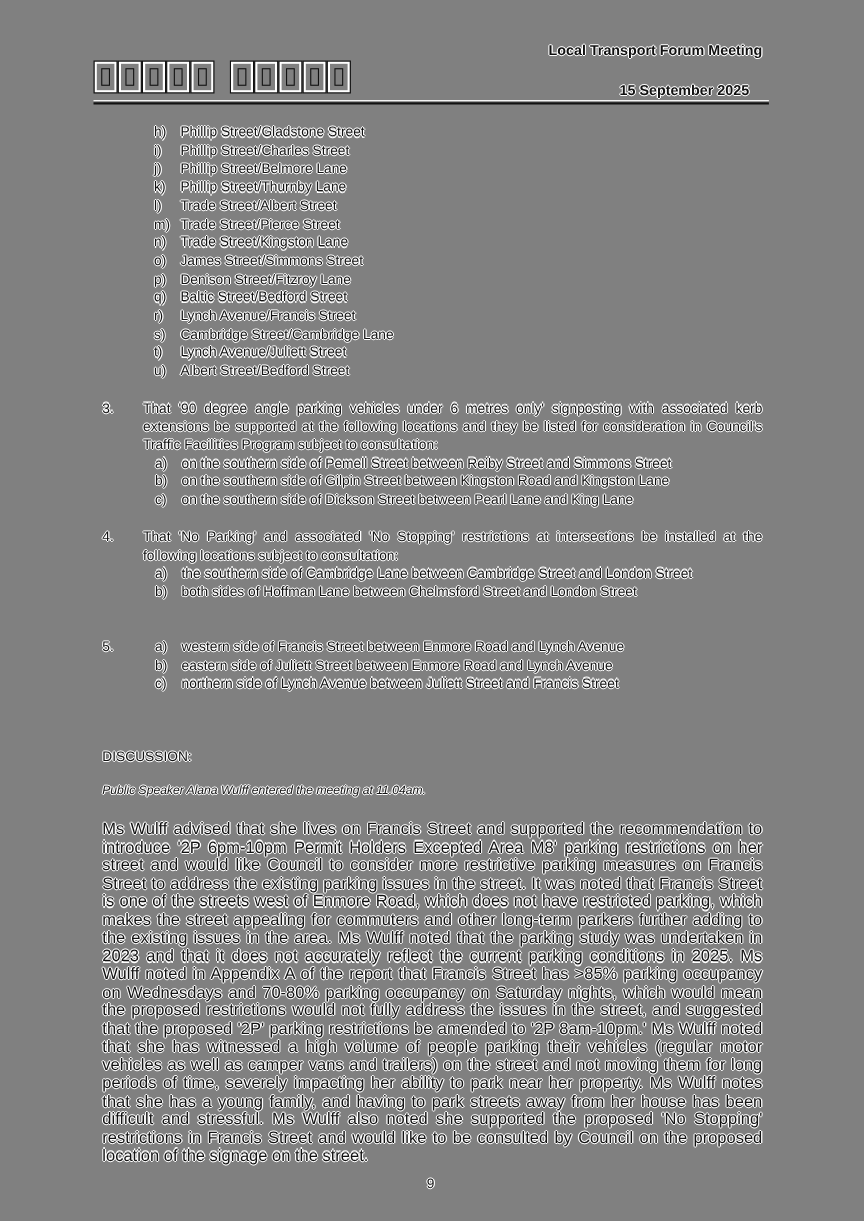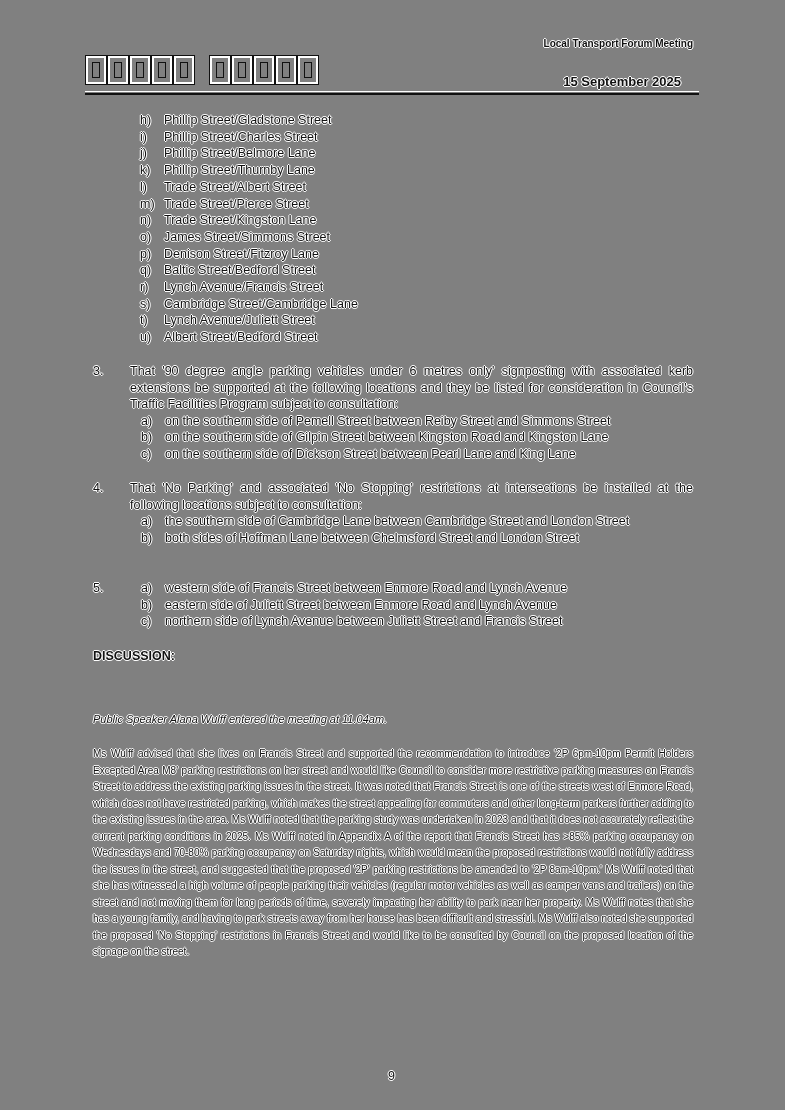--- a/index.html
+++ b/index.html
@@ -24,21 +24,21 @@
       box-sizing: border-box; position: relative;
       background: #808080;
     }
     .logo .glyph::after {
       content: ""; position: absolute; left: 4px; top: 4px; right: 4px; bottom: 4px;
       border: 1px solid #111;
     }
     .logo .gap { width: 12px; }
     .header-title {
       position: absolute; right: 92px; top: 38px;
-      font-weight: bold; font-size: 10px;
+      font-weight: bold; font-size: 13px;
     }
     .header-date {
       position: absolute; right: 104px; top: 74px;
       font-weight: bold; font-size: 13px;
     }
     .header-rule {
       position: absolute; left: 85px; top: 91px; width: 614px; height: 4px;
       border-top: 1px solid #fff; border-bottom: 2px solid #111; box-sizing: border-box;
     }
     .sublist {
@@ -51,30 +51,30 @@
     .para {
       position: absolute; left: 93px; width: 600px;
       font-size: 12.5px; line-height: 16.5px;
     }
     .para .num { position: absolute; left: 0; }
     .para .body { margin-left: 37px; text-align: justify; }
     .para .items { margin: 0; padding: 0; list-style: none; margin-left: 48px; }
     .para .items li { display: flex; text-align: justify; }
     .para .items .lbl { width: 24px; flex: none; }
     .discussion-heading {
-      position: absolute; left: 93px; top: 649px;
-      font-weight: bold; font-size: 12.5px;
+      position: absolute; left: 93px; top: 681px;
+      font-weight: normal; font-size: 12.5px;
     }
     .speaker-note {
       position: absolute; left: 93px; top: 713px;
       font-style: italic; font-size: 11px;
     }
     .discussion-body {
       position: absolute; left: 93px; top: 746px; width: 600px;
-      font-size: 10px; line-height: 16.5px; text-align: justify;
+      font-size: 15px; line-height: 16.5px; text-align: justify;
     }
     .page-number {
       position: absolute; left: 388px; top: 1069px; font-size: 12.5px;
     }
   </style>
 </head>
 <body>
 
 <div class="logo" aria-label="">
   <div class="glyph"></div>

